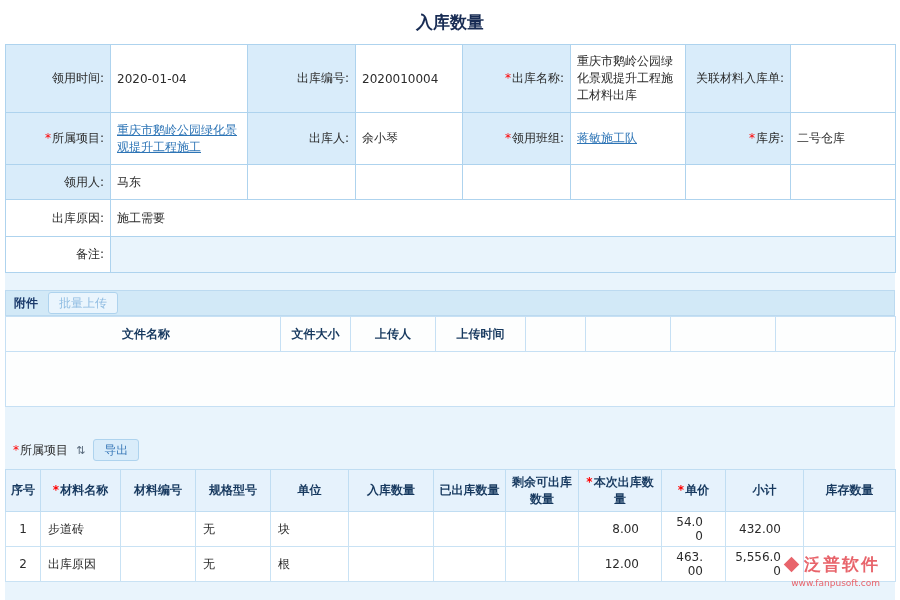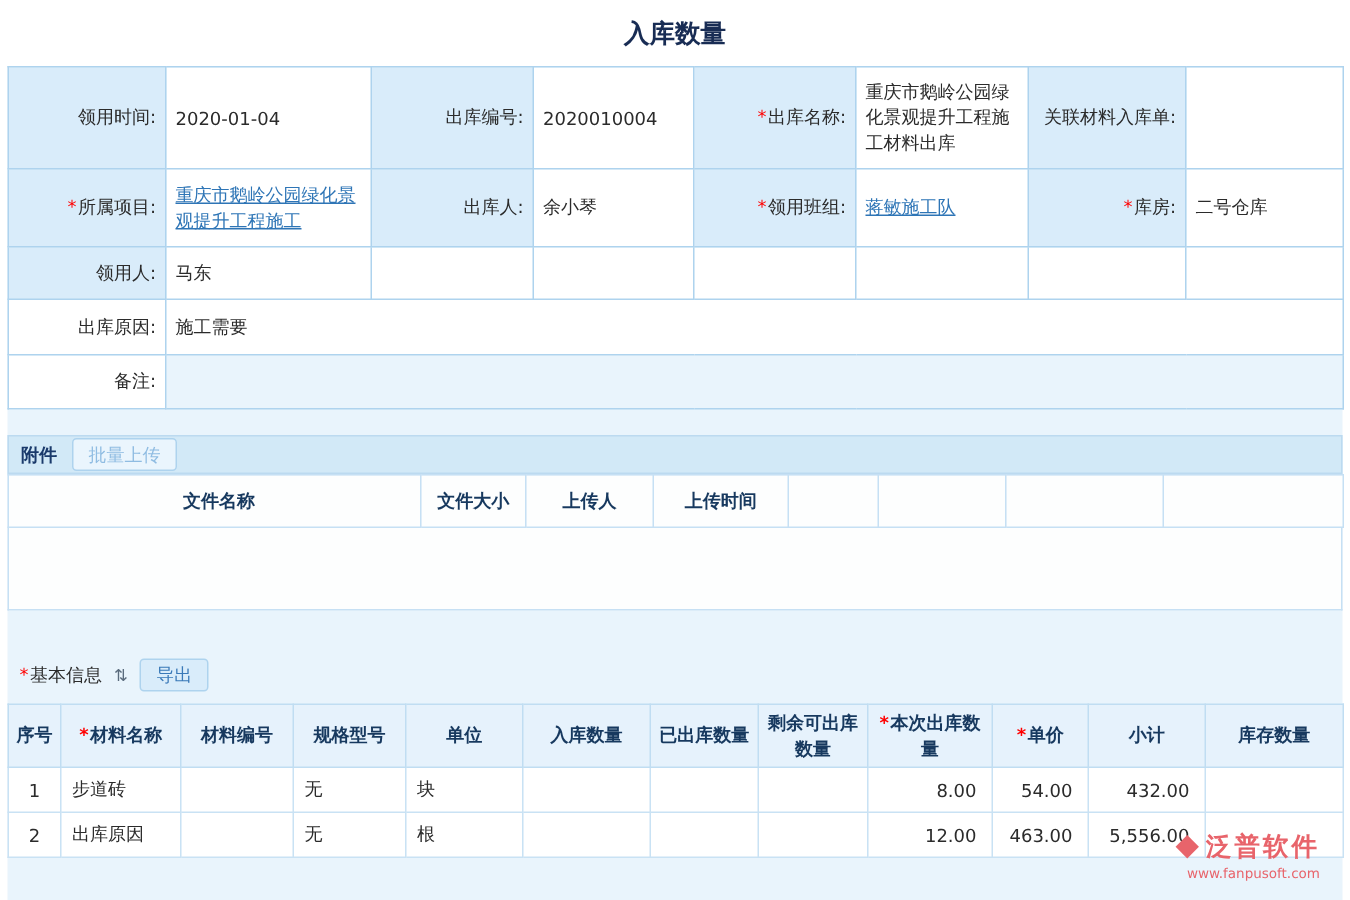--- a/index.html
+++ b/index.html
@@ -49,21 +49,21 @@
   .detail-section { margin-top:26px; }
   .detail-head { display:flex; align-items:center; gap:8px; padding:6px 8px 8px; }
   .detail-title { color:#2b2b2b; }
   .sort-icon { color:#5a6b7d; font-size:11px; cursor:pointer; }
 
   .detail-table th {
     border:1px solid #c0ddf2; background:#e6f2fc; font-weight:bold; color:#17395f;
     padding:3px 2px; height:42px; font-size:12px; line-height:1.35; word-break:break-all;
   }
   .detail-table td { border:1px solid #c9e2f4; background:#ffffff; height:30px; padding:3px 7px; word-break:break-all; }
-  .detail-table td.num { text-align:right; padding-right:10px; }
+  .detail-table td.num { text-align:right; padding-right:22px; }
   .detail-table td.center { text-align:center; }
 
   .watermark { position:absolute; right:20px; bottom:12px; color:#e8646b; }
   .wm-row { display:flex; align-items:center; justify-content:flex-end; gap:7px; }
   .wm-logo { width:11px; height:11px; background:#e8646b; transform:rotate(45deg); }
   .wm-brand { font-size:17px; font-weight:bold; letter-spacing:2px; }
   .wm-url { font-size:9px; margin-top:2px; text-align:right;margin-left:48px; }
 </style>
 </head>
 <body>
@@ -165,21 +165,21 @@
         <th></th>
         <th></th>
       </tr>
     </tbody>
       </table>
     <div class="attach-empty"></div>
   </div>
 
   <div class="detail-section">
     <div class="detail-head">
-      <span class="detail-title"><span class="ast">*</span><span>基本信息</span></span>
+      <span class="detail-title"><span class="ast">*</span><span>所属项目</span></span>
       <span class="sort-icon">⇅</span>
       <span class="btn export">导出</span>
     </div>
     <table class="detail-table">
       <colgroup>
         <col style="width:35px">
           <col style="width:80px">
           <col style="width:75px">
           <col style="width:75px">
         <col style="width:78px">

